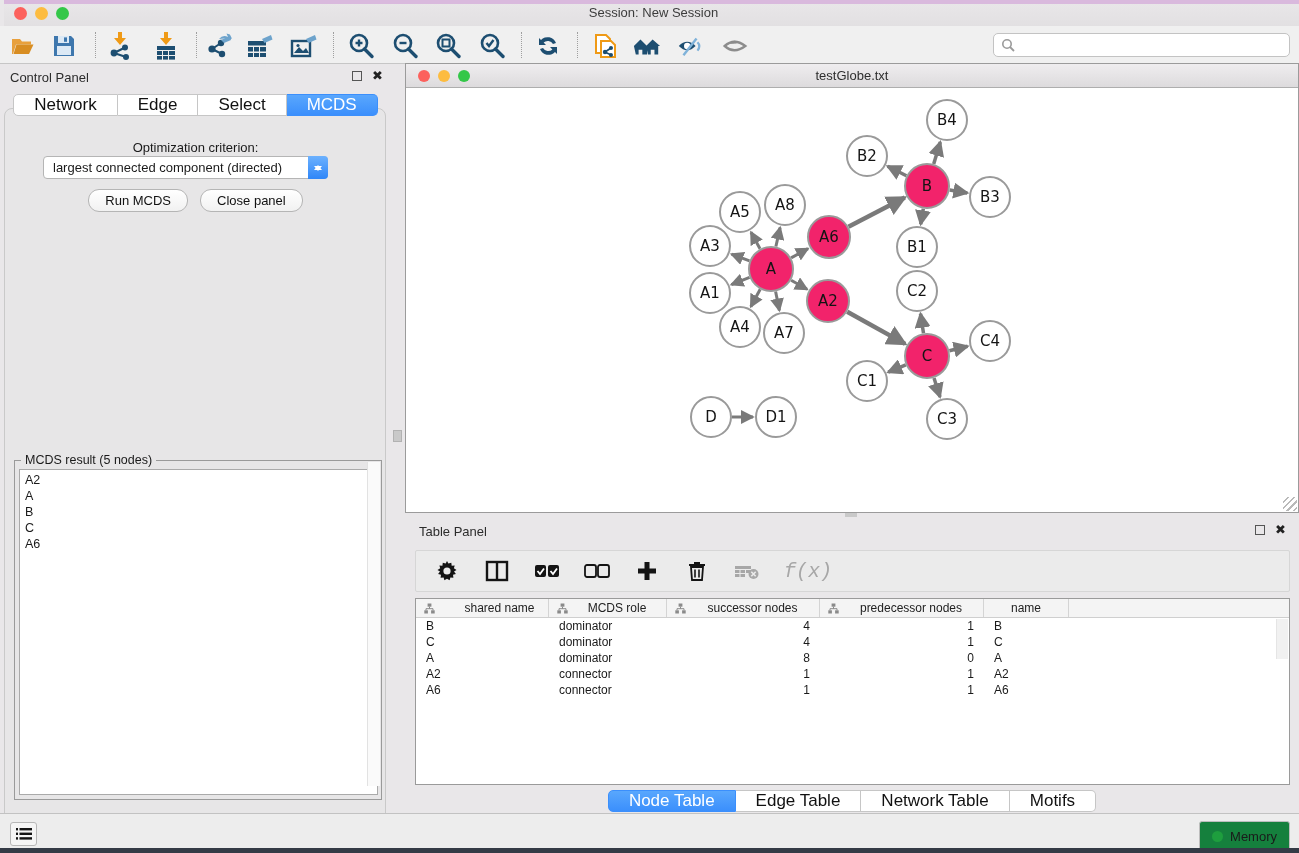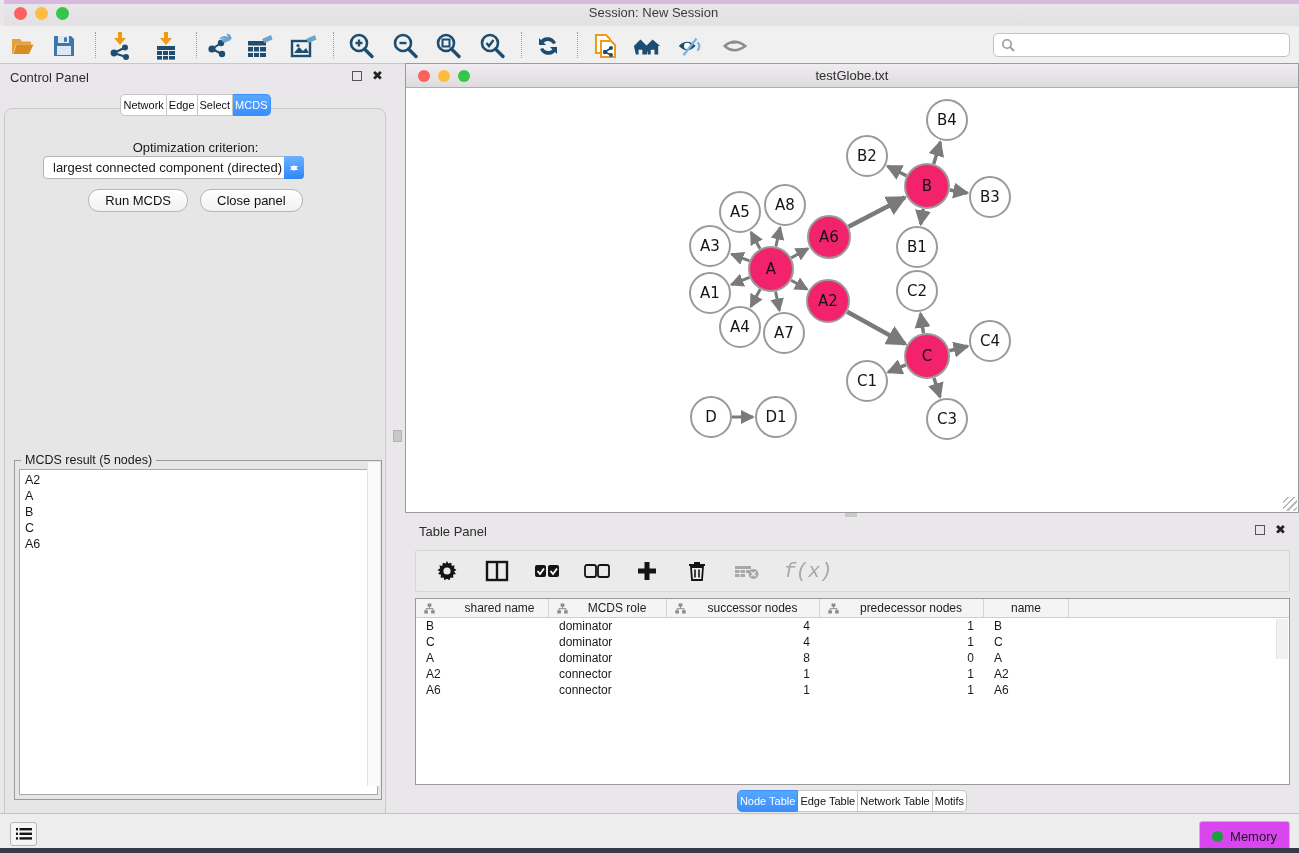--- a/index.html
+++ b/index.html
@@ -26,27 +26,27 @@
 
   
   .cpanel { position:absolute; left:0; top:64px; width:391px; height:749px; }
   .cpanel-hdr { position:absolute; left:10px; top:6px; font-size:13px; color:#2c2c2c; }
   .panel-btns { position:absolute; right:8px; top:7px; display:flex; gap:10px; align-items:center; }
   .float-btn { width:10px; height:10px; border:1.5px solid #555; background:transparent; }
   .close-x { font-size:13px; font-weight:bold; color:#222; line-height:10px; }
   .cp-inner { position:absolute; left:4px; top:44px; width:382px; height:762px; background:#e7e6e7;
     border:1px solid #c9c9c9; border-radius:8px; }
   .cp-tabs { position:absolute; left:0; top:30px; width:391px; display:flex; justify-content:center; z-index:3; }
-  .tabbtn { height:22px; padding:0 2px; background:#fff; border:1px solid #c6c6c6; border-left:none;
-    font-size:11px; display:flex; align-items:center; color:#111; }
+  .tabbtn { height:22px; padding:0 20px; background:#fff; border:1px solid #c6c6c6; border-left:none;
+    font-size:17px; display:flex; align-items:center; color:#111; }
   .tabbtn:first-child { border-left:1px solid #c6c6c6; border-radius:5px 0 0 5px; }
   .tabbtn:last-child { border-radius:0 5px 5px 0; }
   .tabbtn.active { background:linear-gradient(#59a7fd,#3b8ffc); color:#fff; border-color:#3b8ffc; }
   .opt-label { position:absolute; left:0; top:76px; width:391px; text-align:center; font-size:13px; }
-  .cp-select { position:absolute; left:43px; top:92px; width:261px; height:23px; background:#fff;
+  .cp-select { position:absolute; left:43px; top:92px; width:285px; height:23px; background:#fff;
     border:1px solid #b5b5b5; border-radius:4px; display:flex; align-items:center; }
   .cp-select .selval { flex:1; padding-left:9px; font-size:13px; white-space:nowrap; }
   .stepper { width:20px; height:23px; margin-right:-1px; border-radius:0 4px 4px 0;
     background:linear-gradient(#6cb1fe,#2f86f8); position:relative; }
   .stepper:before { content:""; position:absolute; left:6px; top:5px; border:4px solid transparent; border-bottom:5px solid #fff; }
   .stepper:after  { content:""; position:absolute; left:6px; bottom:4px; border:4px solid transparent; border-top:5px solid #fff; }
   .cp-buttons { position:absolute; left:0; top:125px; width:391px; display:flex; justify-content:center; gap:12px; }
   .pushbtn { height:23px; padding:0 16px; background:linear-gradient(#ffffff,#f1f1f1);
     border:1px solid #b5b5b5; border-radius:11px; font-size:13px; font-family:inherit; color:#111; }
   .mcds-box { position:absolute; left:14px; top:396px; width:368px; height:340px;
@@ -86,21 +86,21 @@
   .th .hicon { margin-left:8px; }
   .trow { display:flex; height:16px; font-size:12px; }
   .td { padding:0 10px; line-height:16px; white-space:nowrap; }
   .tp-tabs { position:absolute; left:0; top:272px; width:894px; display:flex; justify-content:center; }
   .tscroll { position:absolute; right:1px; top:20px; width:12px; height:40px; background:#f1f1f1; border-left:1px solid #e5e5e5; }
 
   
   .statusbar { position:absolute; left:0; top:813px; width:1299px; height:35px; background:#ededed; border-top:1px solid #c2c2c2; }
   .listbtn { position:absolute; left:10px; top:8px; width:27px; height:24px; background:#f5f5f5;
     border:1px solid #b7b7b7; border-radius:3px; display:flex; align-items:center; justify-content:center; }
-  .membtn { position:absolute; right:9px; top:7px; height:25px; padding:14px 12px; background:#d946ef;
+  .membtn { position:absolute; right:9px; top:7px; height:25px; padding:14px 12px; background:#15803d;
     border:1px solid #bdbdbd; border-radius:3px; display:flex; align-items:center; gap:7px; font-size:13px; }
   .memdot { width:11px; height:11px; border-radius:50%; background:#1e9e3e; }
   .deskstrip { position:absolute; left:0; top:848px; width:1299px; height:5px; background:#343b46; }
 
   svg text { font-family:"DejaVu Sans","Liberation Sans",sans-serif; }
 </style>
 </head>
 <body>
 
 <div class="titlebar">

